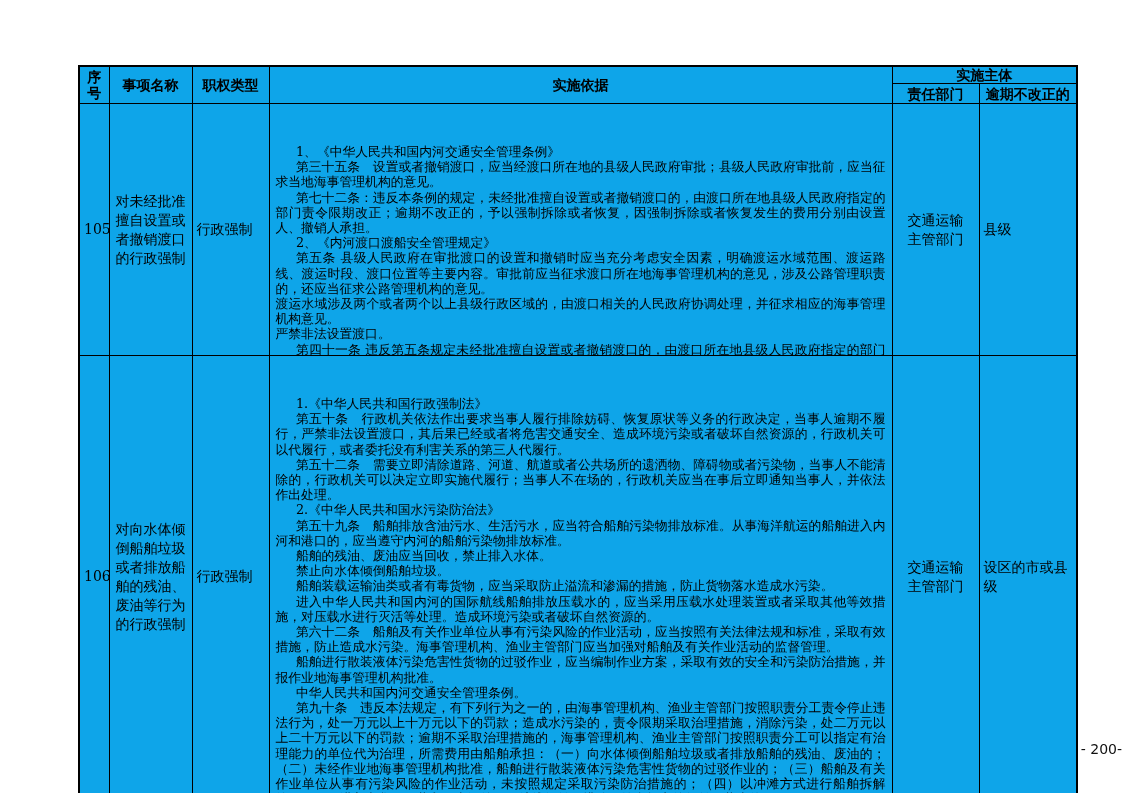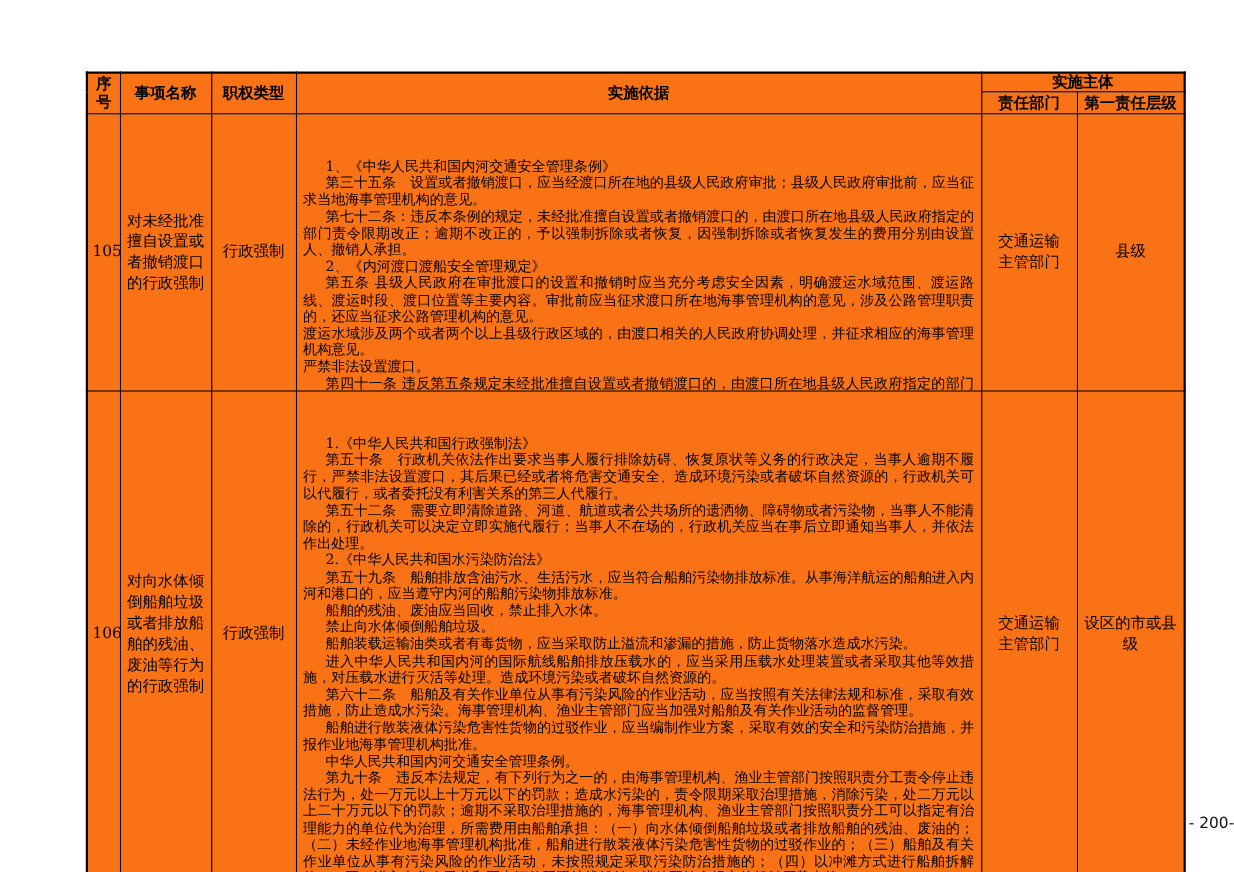--- a/index.html
+++ b/index.html
@@ -5,31 +5,31 @@
   html,body{margin:0;padding:0;}
   body{
     width:1122px;height:793px;background:#ffffff;position:relative;
     font-family:"DejaVu Serif","Liberation Serif",serif;color:#000;overflow:hidden;
   }
   .page{position:absolute;inset:0;}
   table.doc-table{
     position:absolute;left:78px;top:65px;width:998px;
     border-collapse:collapse;table-layout:fixed;border:2px solid #000;
   }
-  th,td{border:1px solid #000;background:#f97316;}
+  th,td{border:1px solid #000;background:#0ea5e9;}
   th{
     font-size:14px;font-weight:bold;text-align:center;vertical-align:middle;
     padding:0 2px;line-height:16px;
   }
   tr.hrow1{height:17px;}
   tr.hrow2{height:20px;}
   tr.row-105{height:219px;}
   tr.row-106{height:409px;}
   td.c-index,td.c-type,td.c-level{
-    font-size:14px;text-align:center;vertical-align:middle;line-height:19px;padding:0 4px;margin-left:47px;
+    font-size:14px;text-align:left;vertical-align:middle;line-height:19px;padding:0 4px;margin-left:47px;
   }
   td.c-name{
     font-size:14px;text-align:left;vertical-align:middle;line-height:19px;padding:0 6px;
   }
   td.c-dept{text-align:center;vertical-align:middle;padding:0;}
   td.c-dept .dept-inner{
     display:inline-block;width:58px;font-size:14px;line-height:19px;text-align:center;
   }
   td.c-basis{vertical-align:top;padding:0;}
   .basis-inner{
@@ -62,21 +62,21 @@
     <thead>
       <tr class="hrow1">
         <th rowspan="2">序号</th>
         <th rowspan="2">事项名称</th>
         <th rowspan="2">职权类型</th>
         <th rowspan="2">实施依据</th>
         <th colspan="2">实施主体</th>
       </tr>
       <tr class="hrow2">
         <th>责任部门</th>
-        <th>第一责任层级</th>
+        <th>逾期不改正的</th>
       </tr>
     </thead>
     <tbody>
       <tr class="row-105">
         <td class="c-index">105</td>
         <td class="c-name">对未经批准擅自设置或者撤销渡口的行政强制</td>
         <td class="c-type">行政强制</td>
         <td class="c-basis">
           <div class="basis-inner h105">
               <p class="para">1、《中华人民共和国内河交通安全管理条例》</p>

